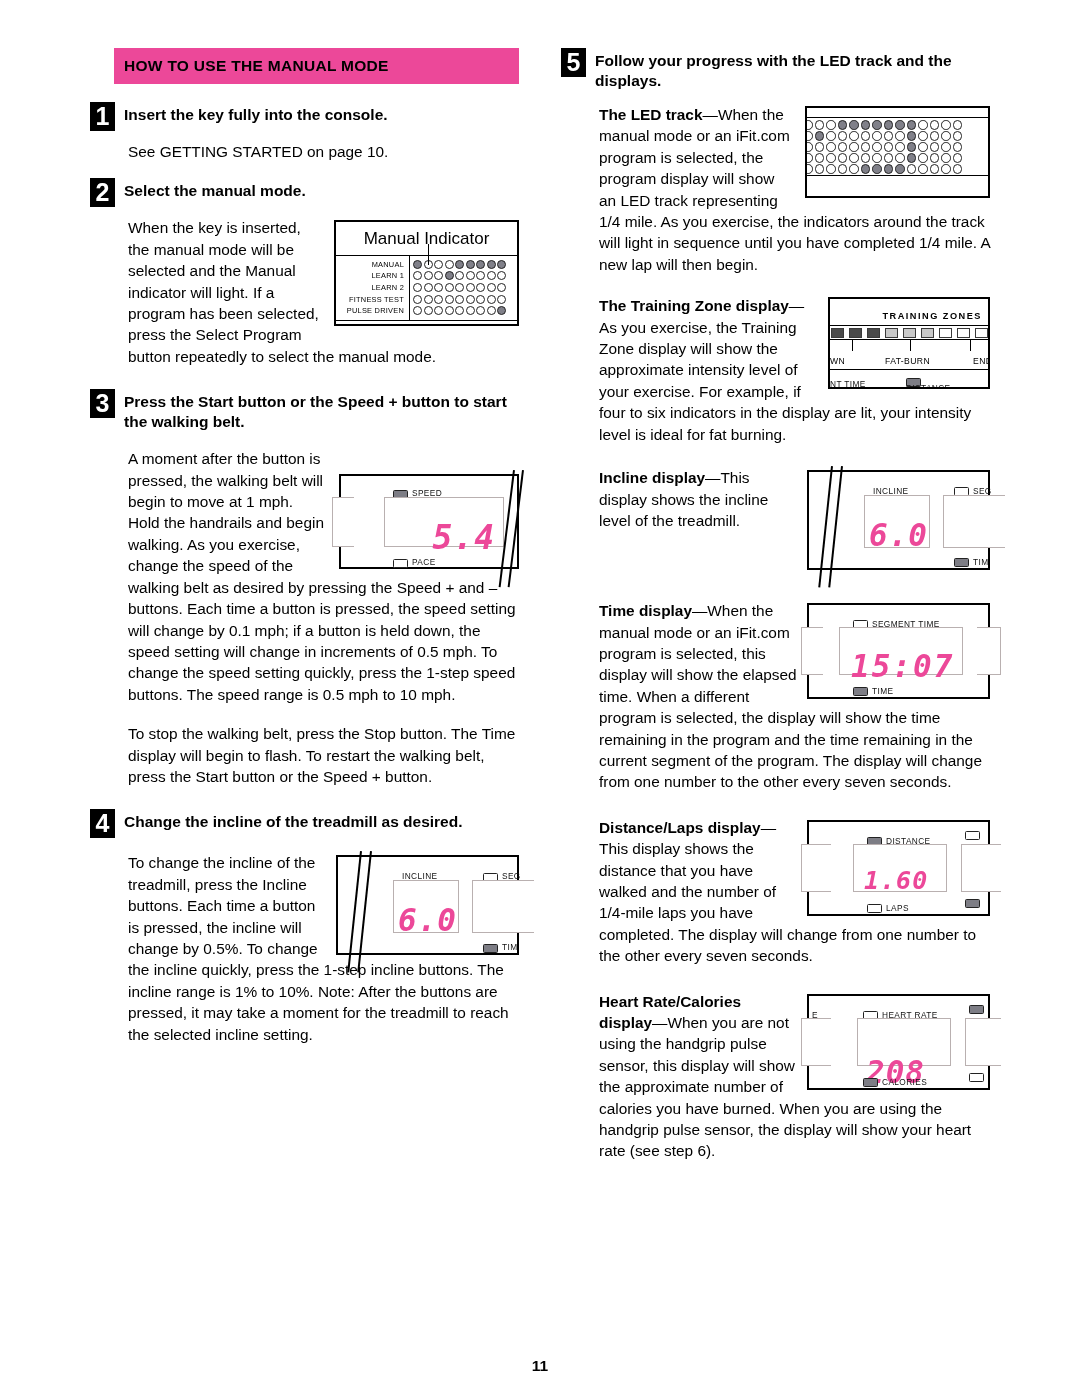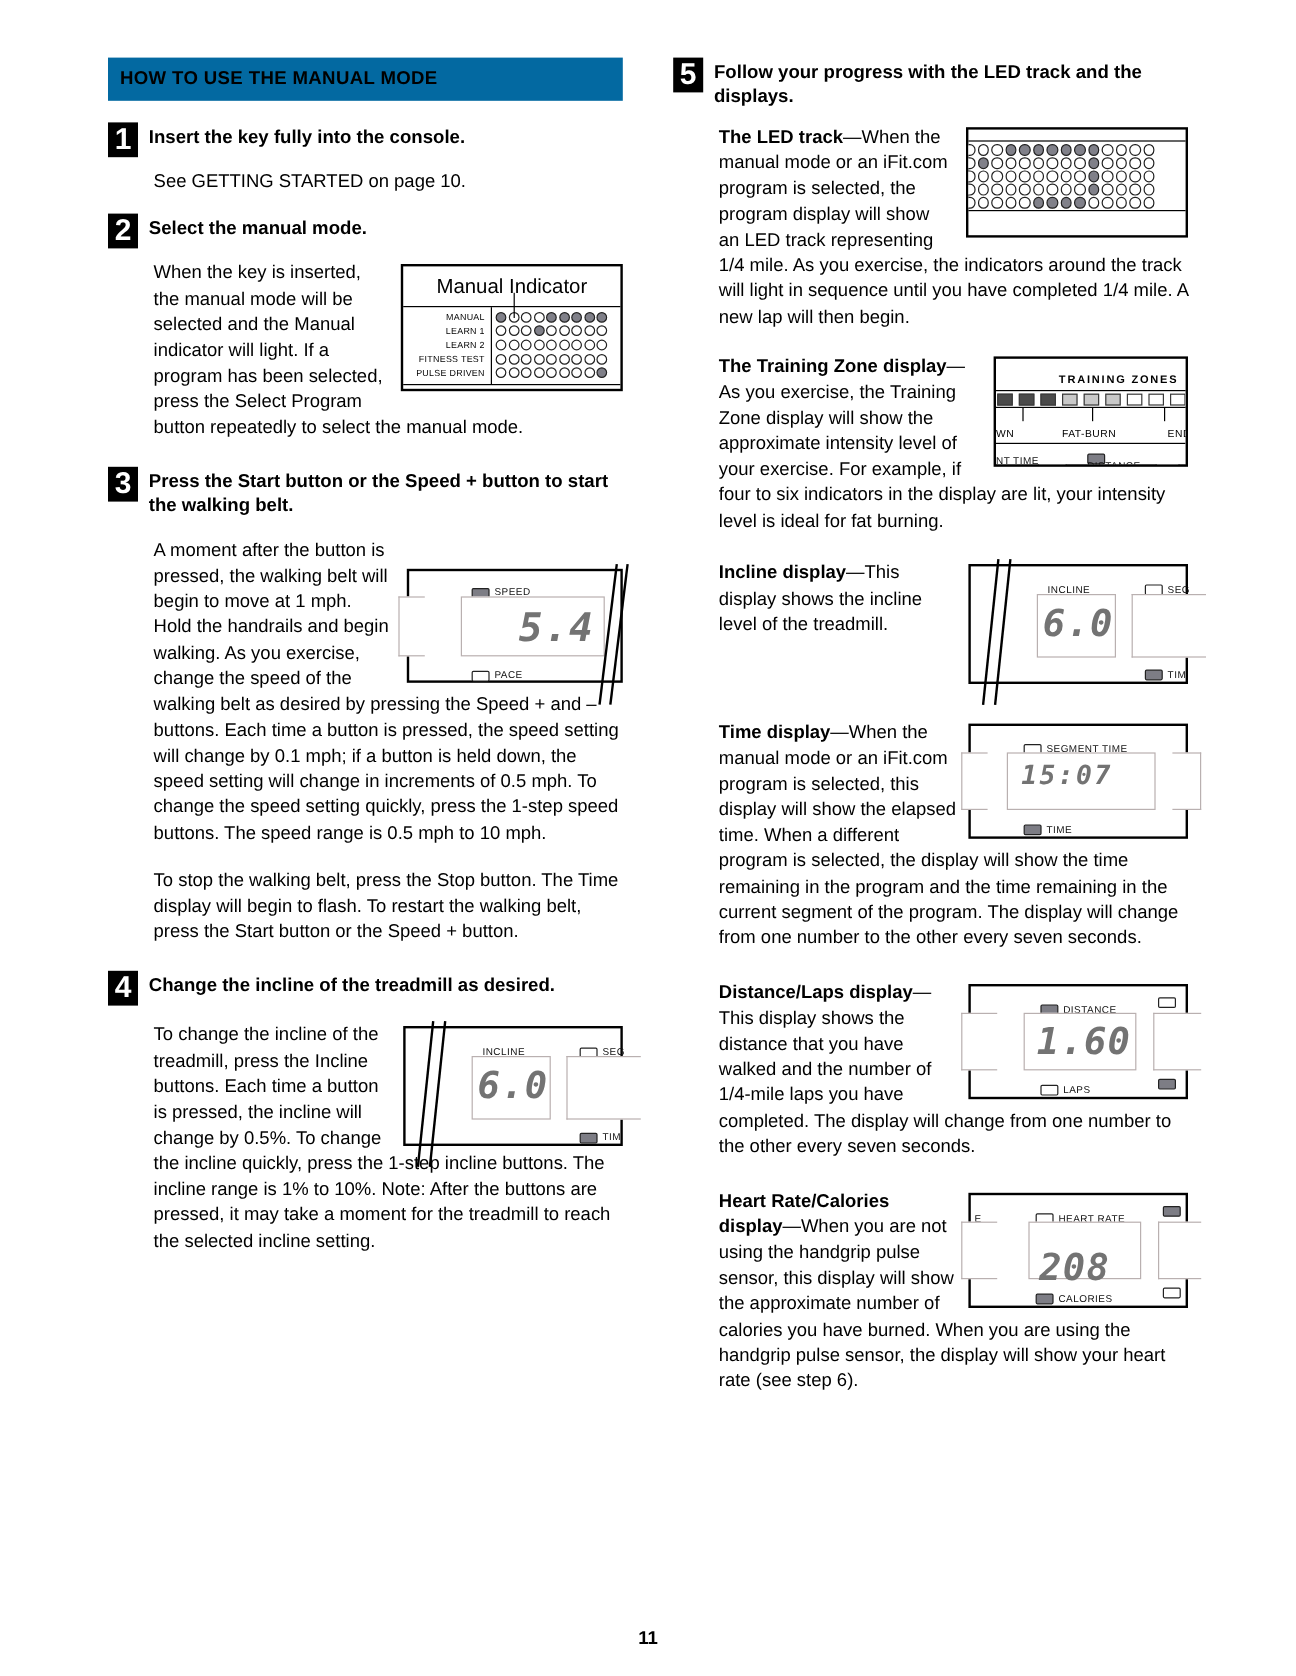--- a/index.html
+++ b/index.html
@@ -25,26 +25,27 @@
   .cols {
     display: flex;
     gap: 42px;
   }
   .col {
     width: 440px;
     position: relative;
   }
   
   .sec-head {
-    background: #0369a1;
+    background: #ec4899;
     font-weight: bold;
     font-size: 15.5px;
     letter-spacing: .3px;
     padding: 9px 12px 9px 10px;
     margin-bottom: 18px;
+    margin-left: 24px;
   }
   
   .step {
     display: flex;
     align-items: flex-start;
     margin-bottom: 4px;
   }
   .step-num {
     background: #000;
     color: #fff;
@@ -112,22 +113,23 @@
   .lcd-box {
     border: 1.2px solid #b9b0b0;
     background: #fff;
     box-sizing: border-box;
   }
   .seg {
     font-family: "DejaVu Sans Mono", monospace;
     font-weight: bold;
     font-style: italic;
     letter-spacing: 1px;
-    color: #737373;
+    color: #ec4899;
     line-height: 1;
+    margin-top: 15px;
   }
   
   .mi-title {
     text-align: center;
     font-size: 17px;
     padding: 6px 0 5px 0;
   }
   .mi-grid-wrap {
     border-top: 1.6px solid #000;
     display: flex;
@@ -455,41 +457,41 @@
       </div>
       <div class="clear"></div>
 
       <div class="wrap-para" style="margin-top:26px;">
         <div class="fig fig-right" style="width:183px;height:96px;">
           <div class="fig-inner">
             <div class="lcd-label" style="position:absolute;left:44px;top:9px;">
               <span class="led-pill"></span><span>SEGMENT TIME</span>
             </div>
             <div class="lcd-box" style="position:absolute;left:30px;top:22px;width:124px;height:48px;">
-              <div class="seg" style="position:absolute;left:11px;top:8px;font-size:22px;letter-spacing:2px;">15:07</div>
+              <div class="seg" style="position:absolute;left:11px;top:8px;font-size:31px;letter-spacing:2px;">15:07</div>
             </div>
             <div class="lcd-label" style="position:absolute;left:44px;top:76px;">
               <span class="led-pill on"></span><span>TIME</span>
             </div>
             <div class="lcd-box" style="position:absolute;left:-8px;top:22px;width:22px;height:48px;border-right:none;"></div>
             <div class="lcd-box" style="position:absolute;left:168px;top:22px;width:24px;height:48px;border-left:none;"></div>
           </div>
         </div>
         <b>Time display</b><span>—</span><span>When the manual mode or an iFit.com program is selected, this display will show the elapsed time. When a different program is selected, the display will show the time remaining in the program and the time remaining in the current segment of the program. The display will change from one number to the other every seven seconds.</span>
       </div>
       <div class="clear"></div>
 
       <div class="wrap-para" style="margin-top:24px;">
         <div class="fig fig-right" style="width:183px;height:96px;">
           <div class="fig-inner">
             <div class="lcd-label" style="position:absolute;left:58px;top:9px;">
               <span class="led-pill on"></span><span>DISTANCE</span>
             </div>
             <div class="lcd-box" style="position:absolute;left:44px;top:22px;width:94px;height:48px;">
-              <div class="seg" style="position:absolute;left:10px;top:8px;font-size:31px;">1.60</div>
+              <div class="seg" style="position:absolute;left:10px;top:8px;font-size:25px;">1.60</div>
             </div>
             <div class="lcd-label" style="position:absolute;left:58px;top:76px;">
               <span class="led-pill"></span><span>LAPS</span>
             </div>
             <div class="lcd-box" style="position:absolute;left:-8px;top:22px;width:30px;height:48px;border-right:none;"></div>
             <div class="lcd-box" style="position:absolute;left:152px;top:22px;width:40px;height:48px;border-right:none;"></div>
             <span class="led-pill" style="position:absolute;left:156px;top:9px;"></span>
             <span class="led-pill on" style="position:absolute;left:156px;top:77px;"></span>
           </div>
         </div>

